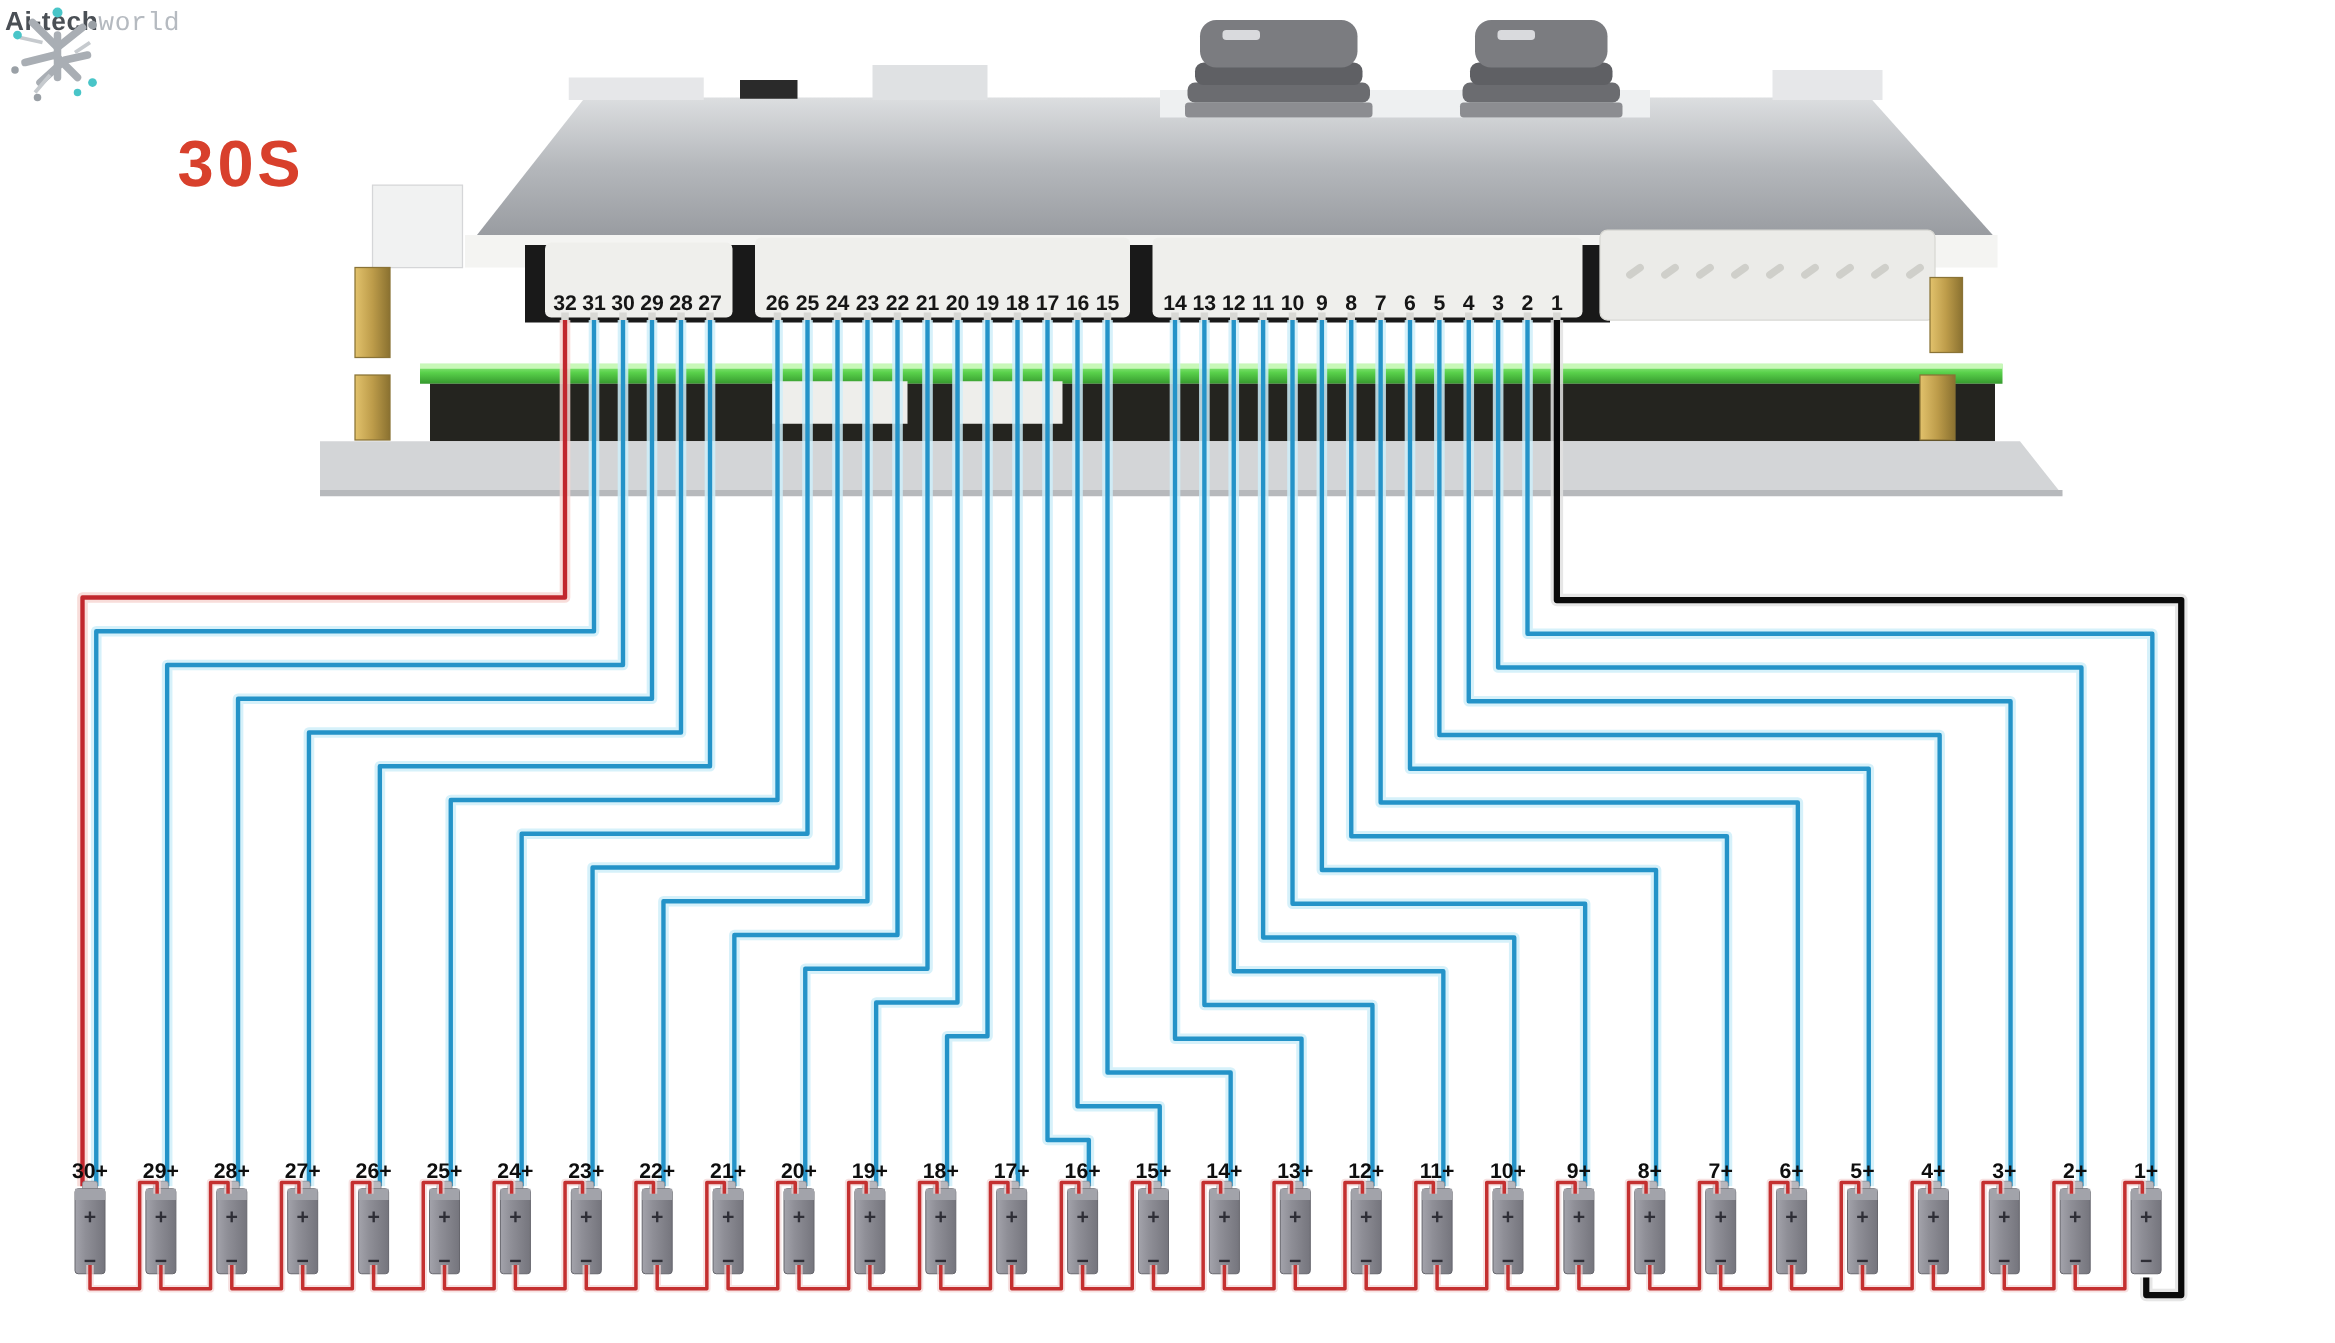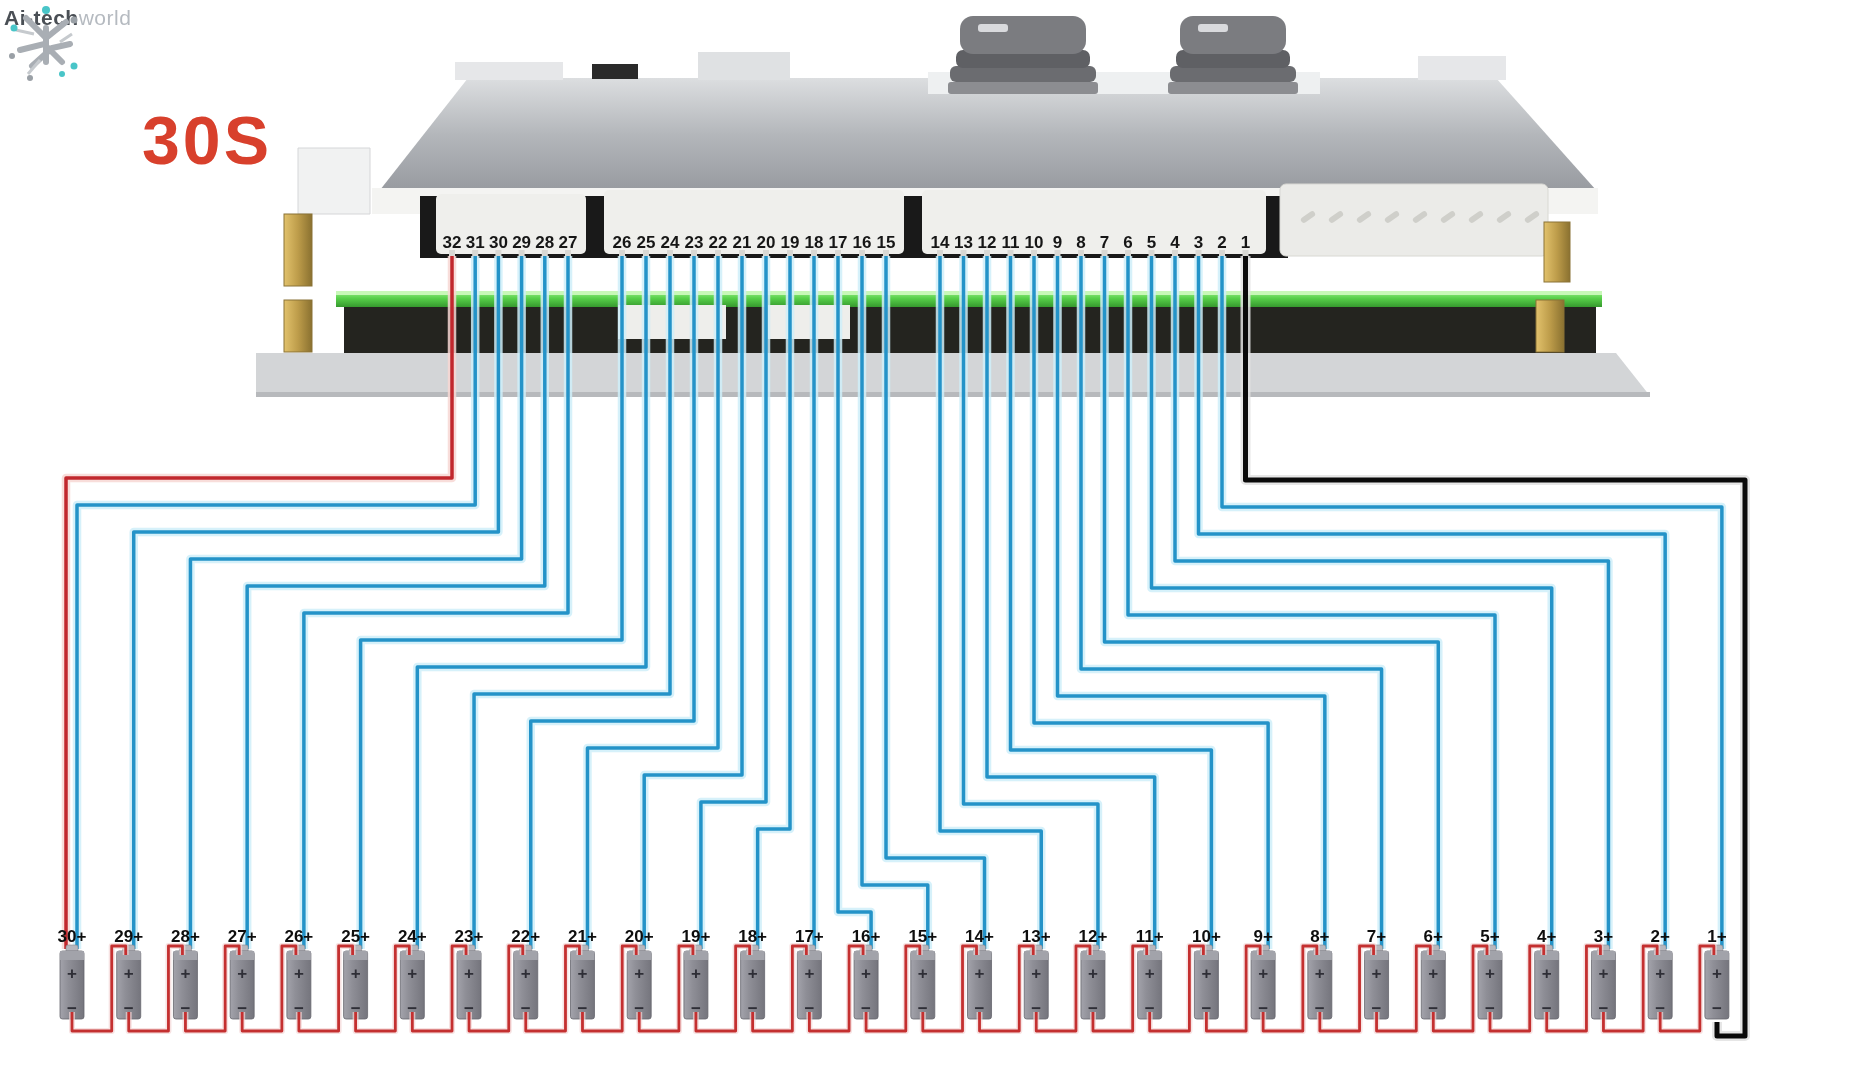--- a/index.html
+++ b/index.html
@@ -2,22 +2,22 @@
 <html><head>
 <meta charset="utf-8">
 <style>
   html,body{margin:0;padding:0;background:#ffffff;}
   .stage{position:relative;width:1868px;height:1074px;background:#ffffff;overflow:hidden;
          font-family:"Liberation Sans", sans-serif;}
   .stage svg{position:absolute;left:0;top:0;}
   .logo{position:absolute;left:4px;top:4px;width:200px;}
   .logo-text{font-size:21px;margin-top:2px;margin-left:0px;letter-spacing:.5px;}
   .logo-text .b{font-weight:700;color:#4a4f55;}
-  .logo-text .l{font-weight:400;color:#b5bac0;}
-  .title{position:absolute;left:142px;top:106px;font-size:68px;font-weight:700;
+  .logo-text .l{font-weight:400;color:#b5bac0;font-family:Liberation Mono, monospace;}
+  .title{position:absolute;left:142px;top:106px;font-size:52px;font-weight:700;
          color:#d8402c;letter-spacing:3px;line-height:1;}
 </style>
 </head>
 <body>
 
 <div class="stage">
   <svg id="diagram" width="1868" height="1074" viewBox="0 0 1868 1074">
       <defs>
         <linearGradient id="gAl" x1="0" y1="0" x2="0" y2="1">
           <stop offset="0" stop-color="#dcdee0"></stop>

